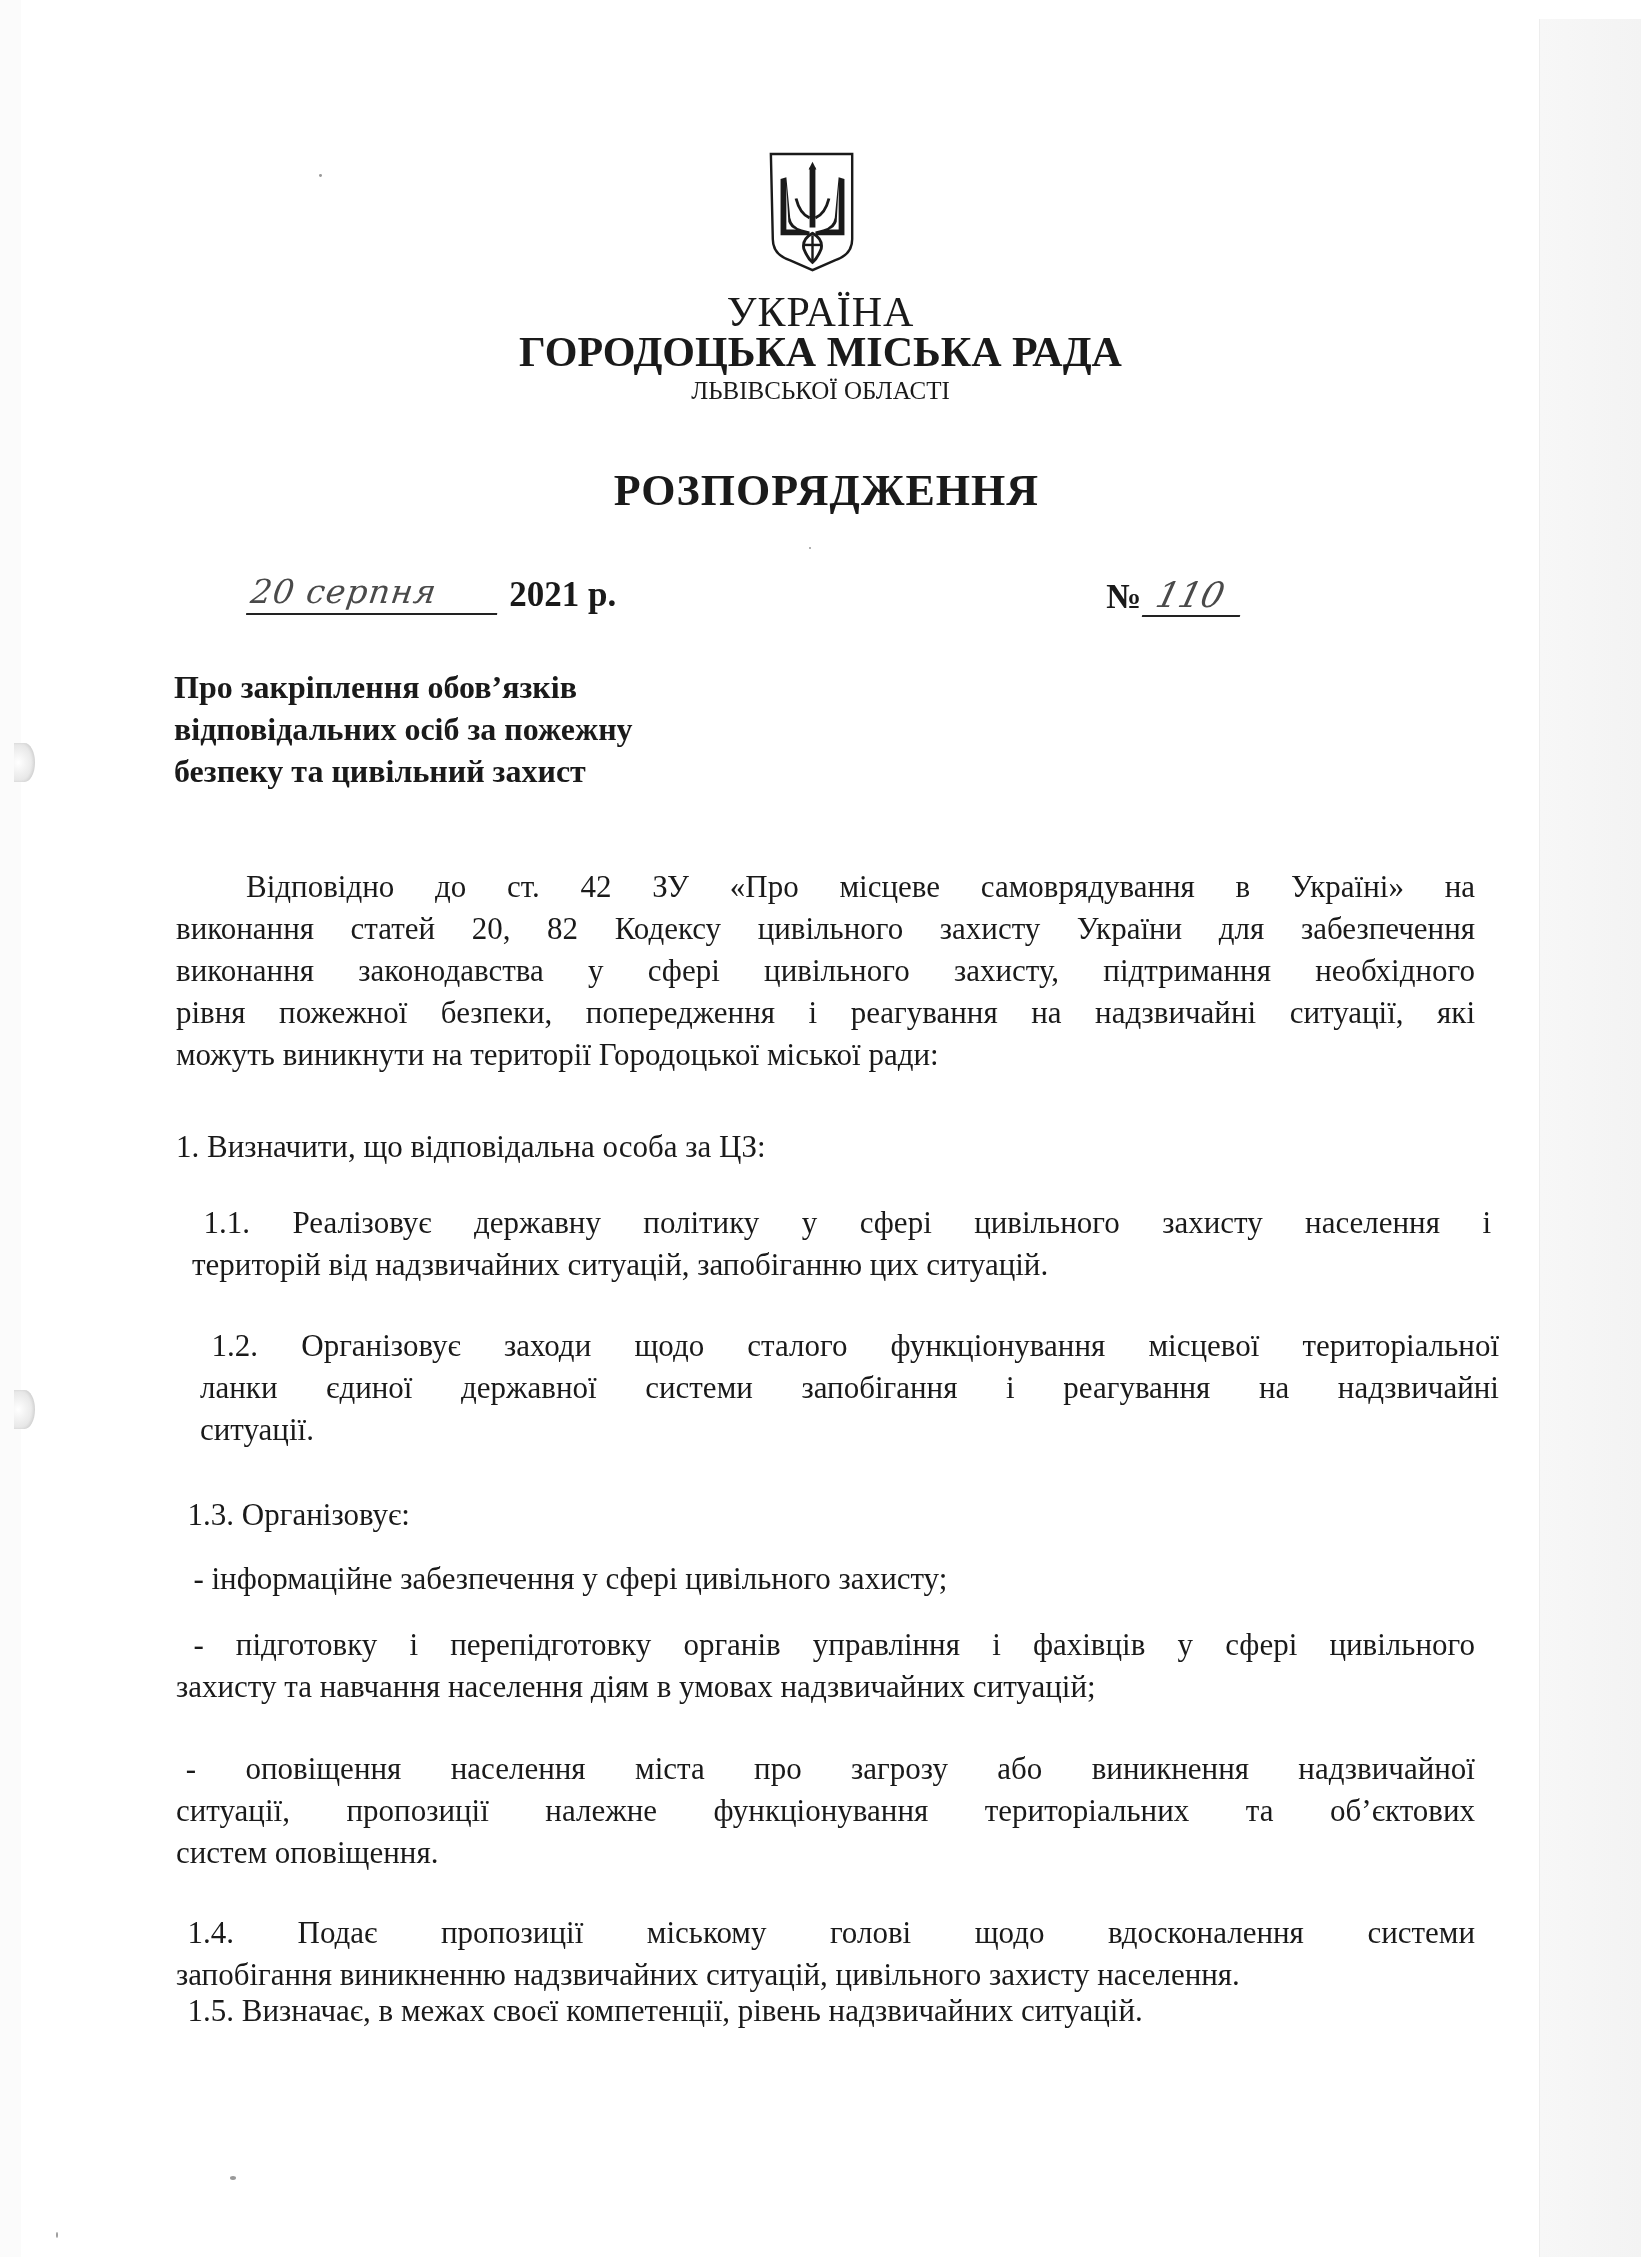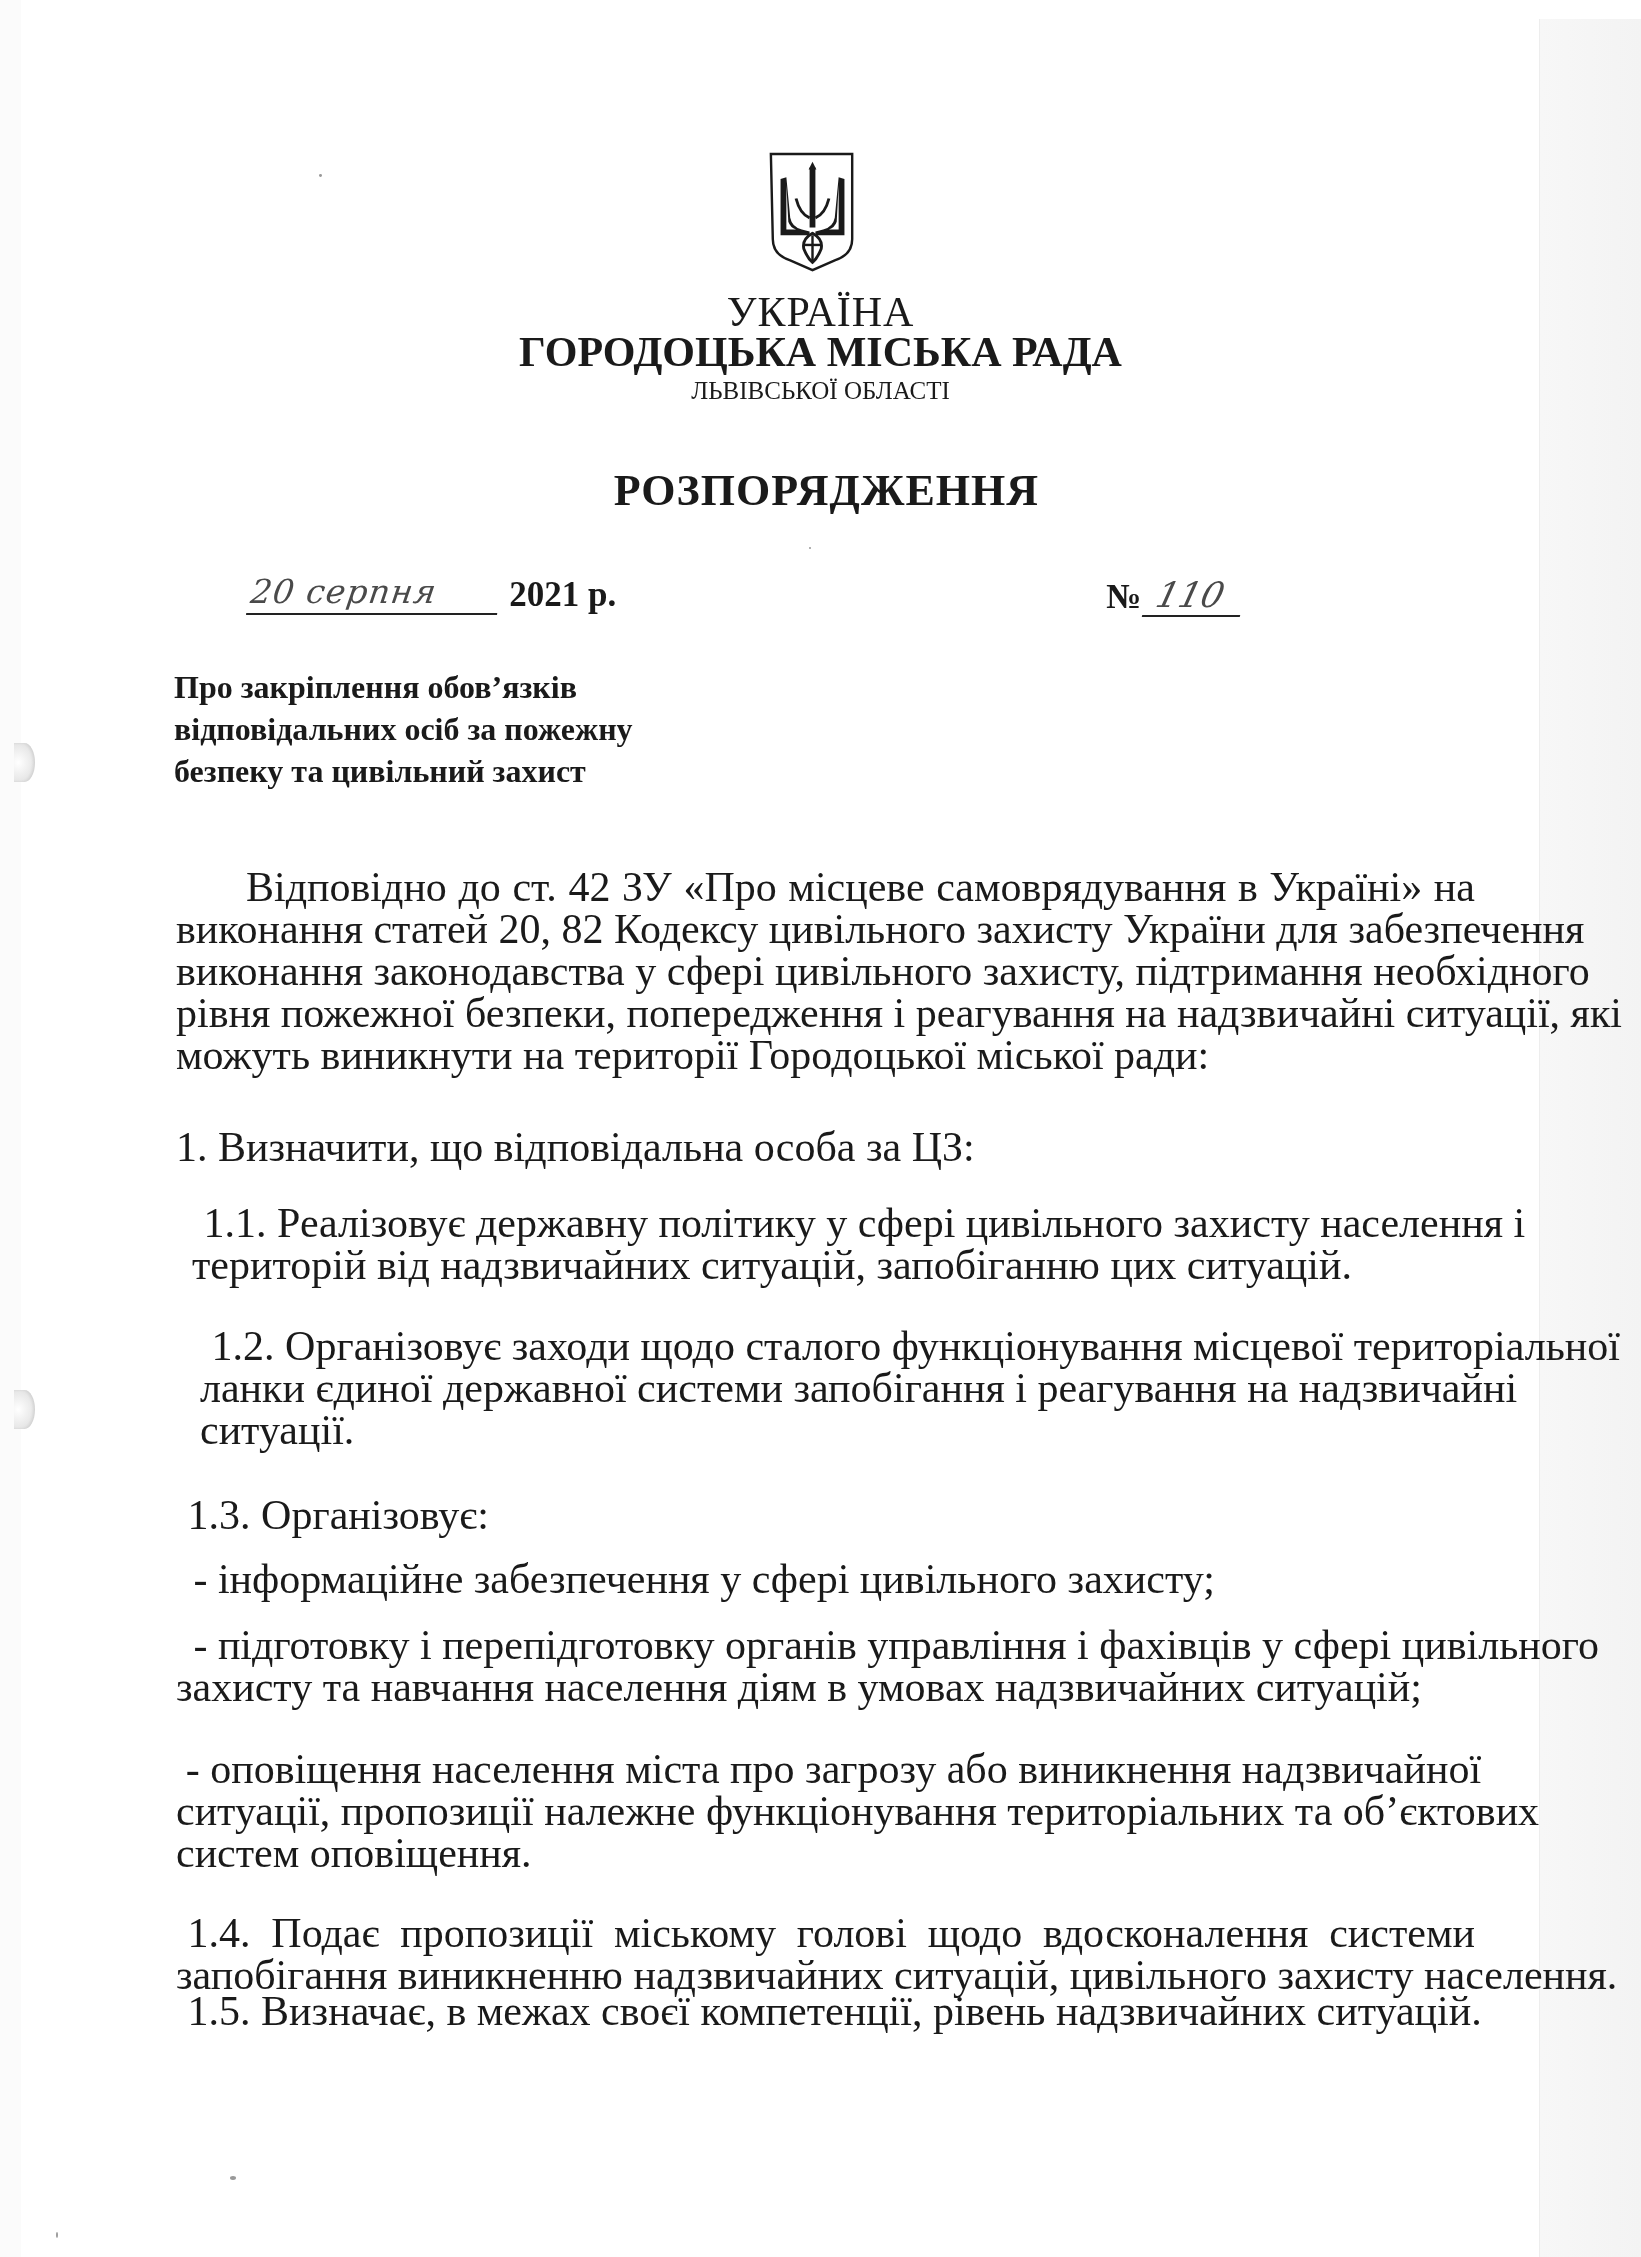--- a/index.html
+++ b/index.html
@@ -87,21 +87,21 @@
     }
 
     .subject {
       position: absolute; left: 174px; top: 666px;
       font-size: 32px; font-weight: bold; line-height: 42px;
     }
     .subject div { white-space: nowrap; }
 
     .body-text {
       position: absolute; left: 176px; width: 1299px;
-      font-size: 42px; line-height: 42px;
+      font-size: 31px; line-height: 42px;
       text-align: justify;
     }
     .line { display: block; text-align: justify; text-align-last: justify; white-space: nowrap; }
     .line.last { text-align-last: left; }
     .para-preamble { top: 866px; }
     .p1 { top: 1126px; }
     .p11 { top: 1202px; margin-left: 16px; }
     .p12 { top: 1325px; margin-left: 24px; }
     .p13 { top: 1494px; }
     .p13a { top: 1558px; }

